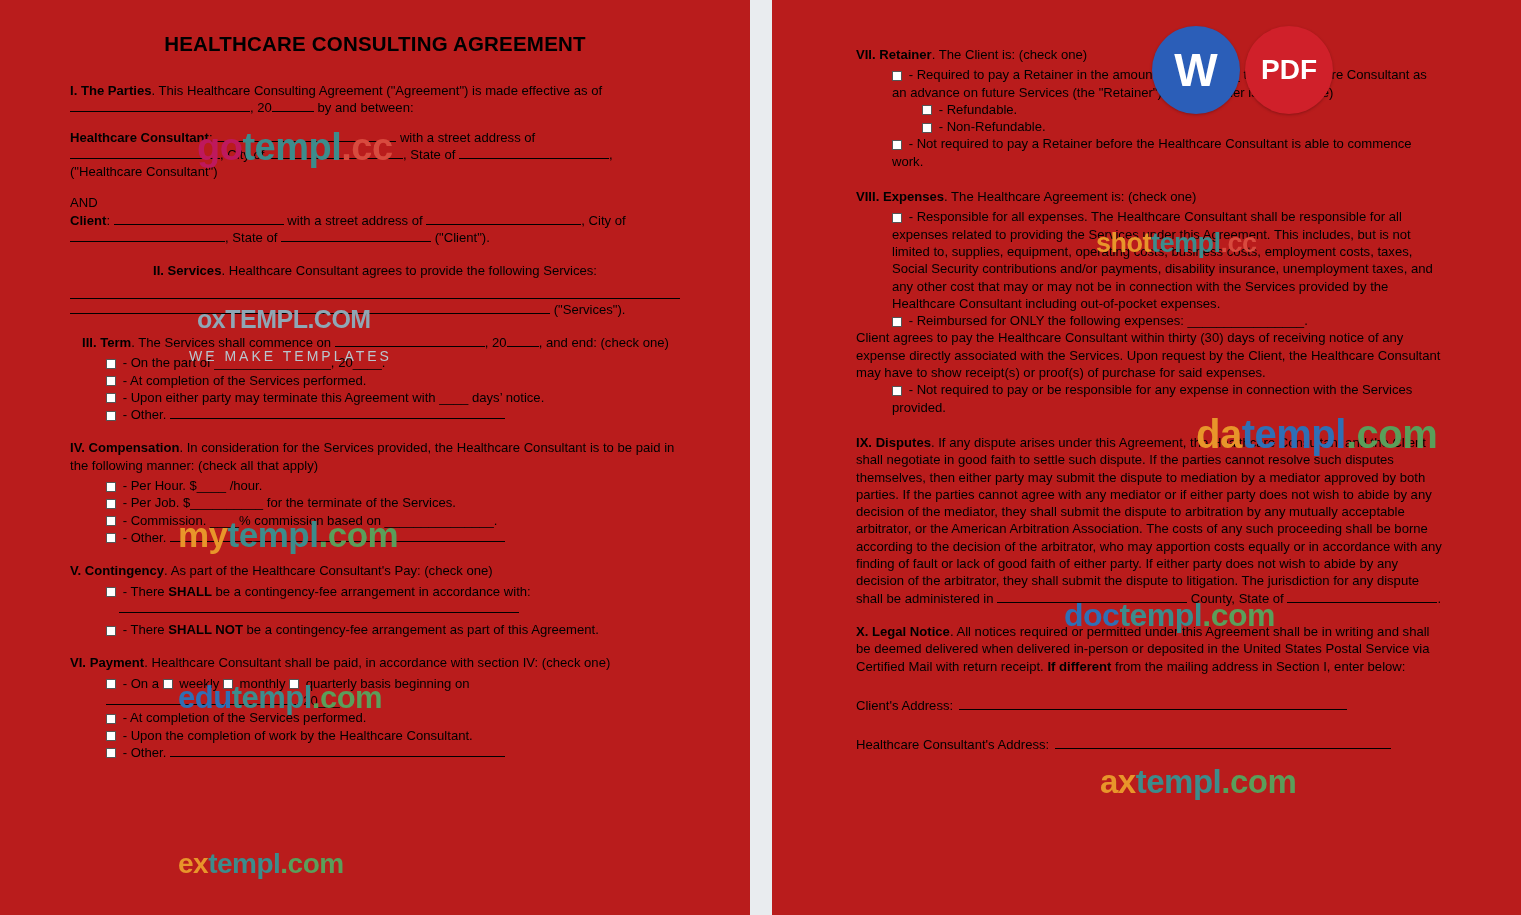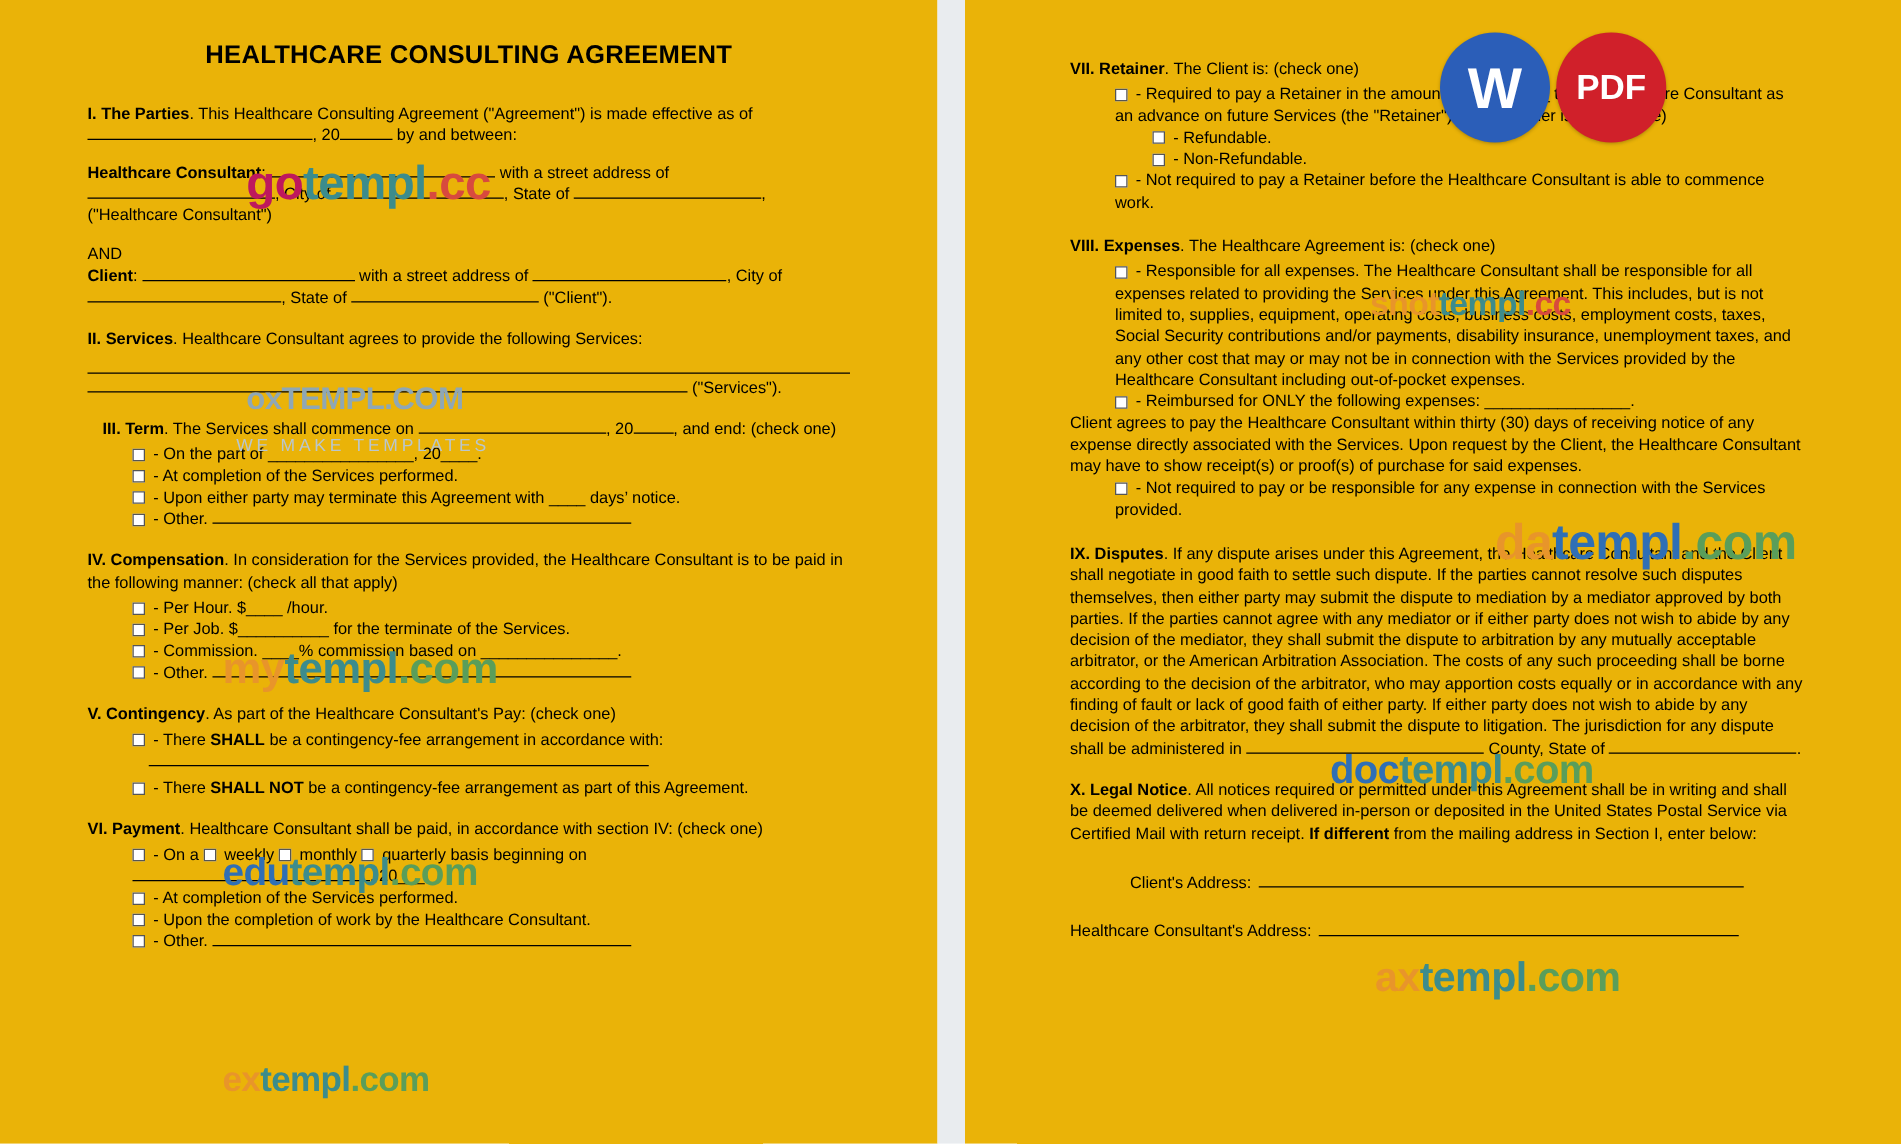--- a/index.html
+++ b/index.html
@@ -11,21 +11,21 @@
     width: 1521px;
     height: 915px;
     font-family: "Liberation Sans", sans-serif;
     color: #000000;
     position: relative;
     overflow: hidden;
   }
   .page {
     position: absolute;
     top: 0;
-    background: #eab308;
+    background: #b91c1c;
     box-sizing: border-box;
   }
   #page-left {
     left: 0;
     width: 750px;
     height: 915px;
     padding: 24px 70px 0 70px;
   }
   #page-right {
     left: 772px;
@@ -142,21 +142,21 @@
   <p>
     <span class="sec">Healthcare Consultant</span><span>: </span><span class="u" style="width:180px"></span><span> with a street address of </span><span class="u" style="width:150px"></span><span>, City of </span><span class="u" style="width:135px"></span><span>, State of </span><span class="u" style="width:150px"></span><span>, ("Healthcare Consultant")</span>
   </p>
 
   <p style="margin-top:14px;margin-bottom:0;">AND</p>
 
   <p>
     <span class="sec">Client</span><span>: </span><span class="u" style="width:170px"></span><span> with a street address of </span><span class="u" style="width:155px"></span><span>, City of </span><span class="u" style="width:155px"></span><span>, State of </span><span class="u" style="width:150px"></span><span> ("Client").</span>
   </p>
 
-  <p class="tight" style="margin-top:16px;">
+  <p class="tight" style="margin-top:16px;text-align:center;">
     <span class="sec">II. Services</span><span>. Healthcare Consultant agrees to provide the following Services:</span>
   </p>
   <div class="blockline"></div>
   <p style="margin-top:2px;">
     <span class="u" style="width:480px"></span><span> ("Services").</span>
   </p>
 
   <p class="tight" style="margin-top:16px;padding-left:12px;">
     <span class="sec">III. Term</span><span>. The Services shall commence on </span><span class="u" style="width:150px"></span><span>, 20</span><span class="u" style="width:32px"></span><span>, and end: (check one)</span>
   </p>
@@ -212,21 +212,21 @@
   <p class="indent1 line-item"><span class="box"></span><span> - Not required to pay or be responsible for any expense in connection with the Services provided.</span></p>
 
   <p style="margin-top:18px;">
     <span class="sec">IX. Disputes</span><span>. If any dispute arises under this Agreement, the Healthcare Consultant and the Client shall negotiate in good faith to settle such dispute. If the parties cannot resolve such disputes themselves, then either party may submit the dispute to mediation by a mediator approved by both parties. If the parties cannot agree with any mediator or if either party does not wish to abide by any decision of the mediator, they shall submit the dispute to arbitration by any mutually acceptable arbitrator, or the American Arbitration Association. The costs of any such proceeding shall be borne according to the decision of the arbitrator, who may apportion costs equally or in accordance with any finding of fault or lack of good faith of either party. If either party does not wish to abide by any decision of the arbitrator, they shall submit the dispute to litigation. The jurisdiction for any dispute shall be administered in </span><span class="u" style="width:190px"></span><span> County, State of </span><span class="u" style="width:150px"></span><span>.</span>
   </p>
 
   <p style="margin-top:16px;">
     <span class="sec">X. Legal Notice</span><span>. All notices required or permitted under this Agreement shall be in writing and shall be deemed delivered when delivered in-person or deposited in the United States Postal Service via Certified Mail with return receipt. </span><span class="sec">If different</span><span> from the mailing address in Section I, enter below:</span>
   </p>
 
-  <p style="margin-top:22px;text-align:center;">
+  <p style="margin-top:22px;">
     <span>Client's Address:</span><span class="u" style="width:388px;margin-left:6px;"></span>
   </p>
 
   <p style="margin-top:22px;">
     <span>Healthcare Consultant's Address:</span><span class="u" style="width:336px;margin-left:6px;"></span>
   </p>
 
 </div>
 
 <div class="badges">

